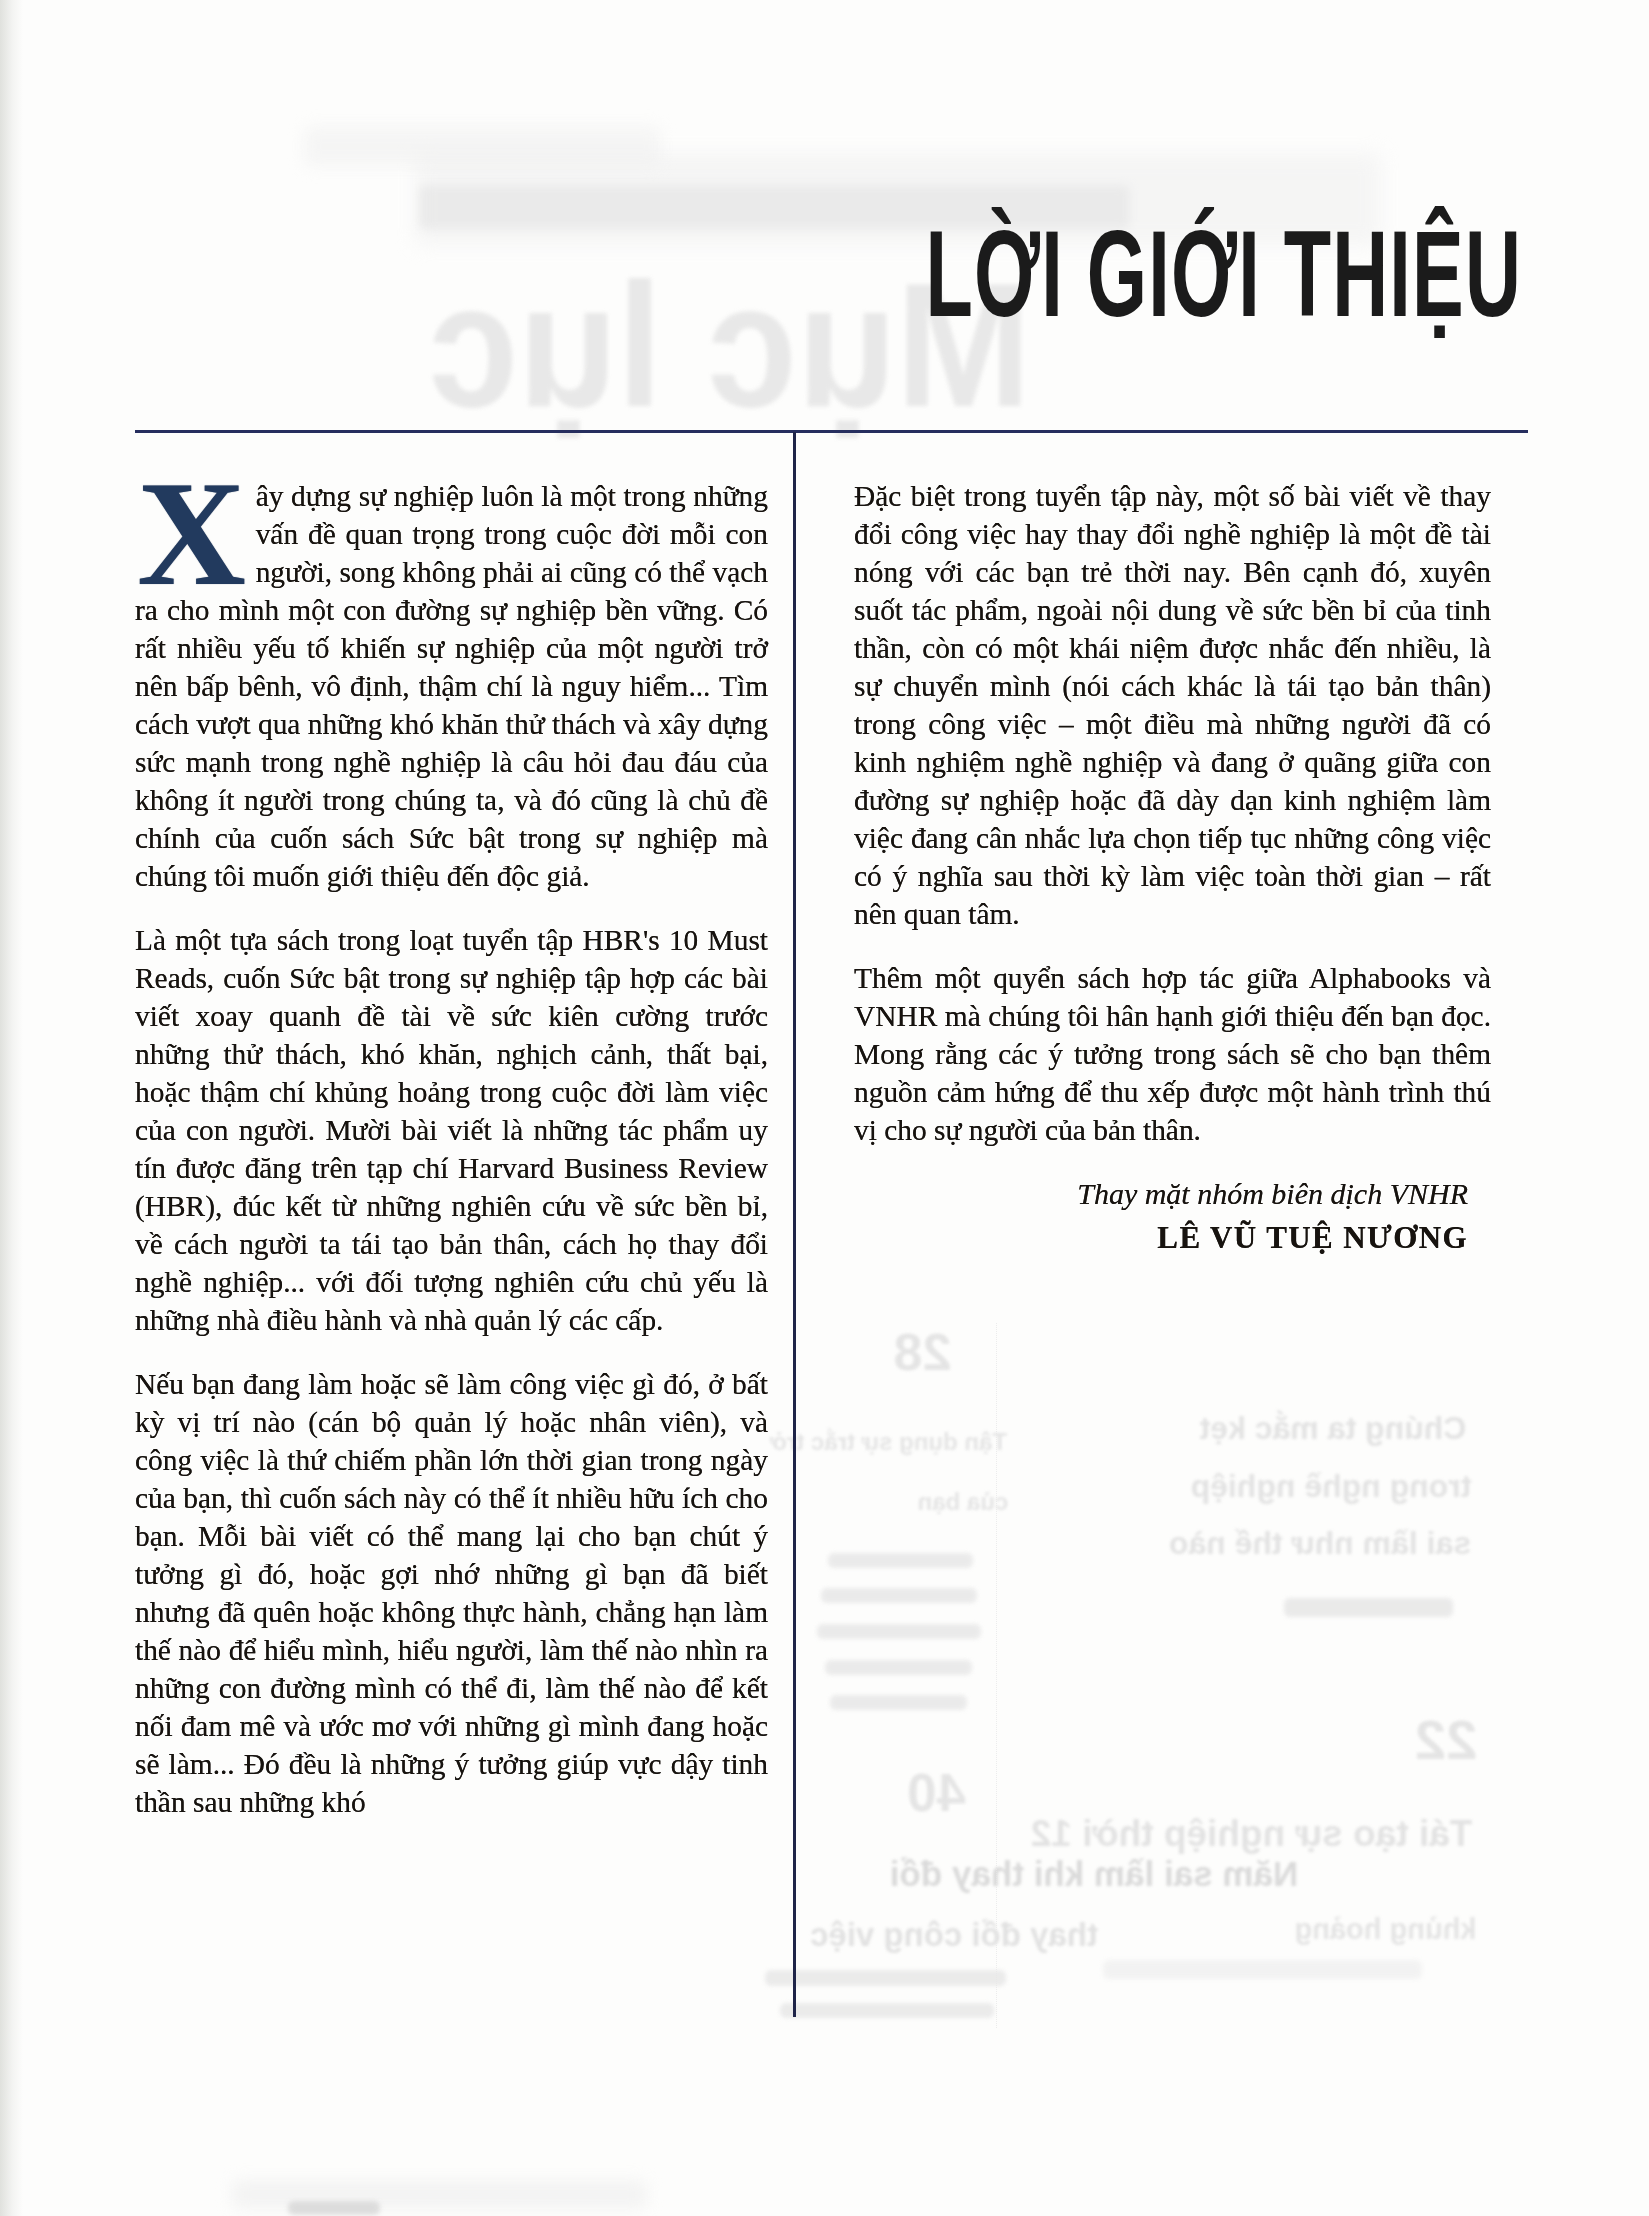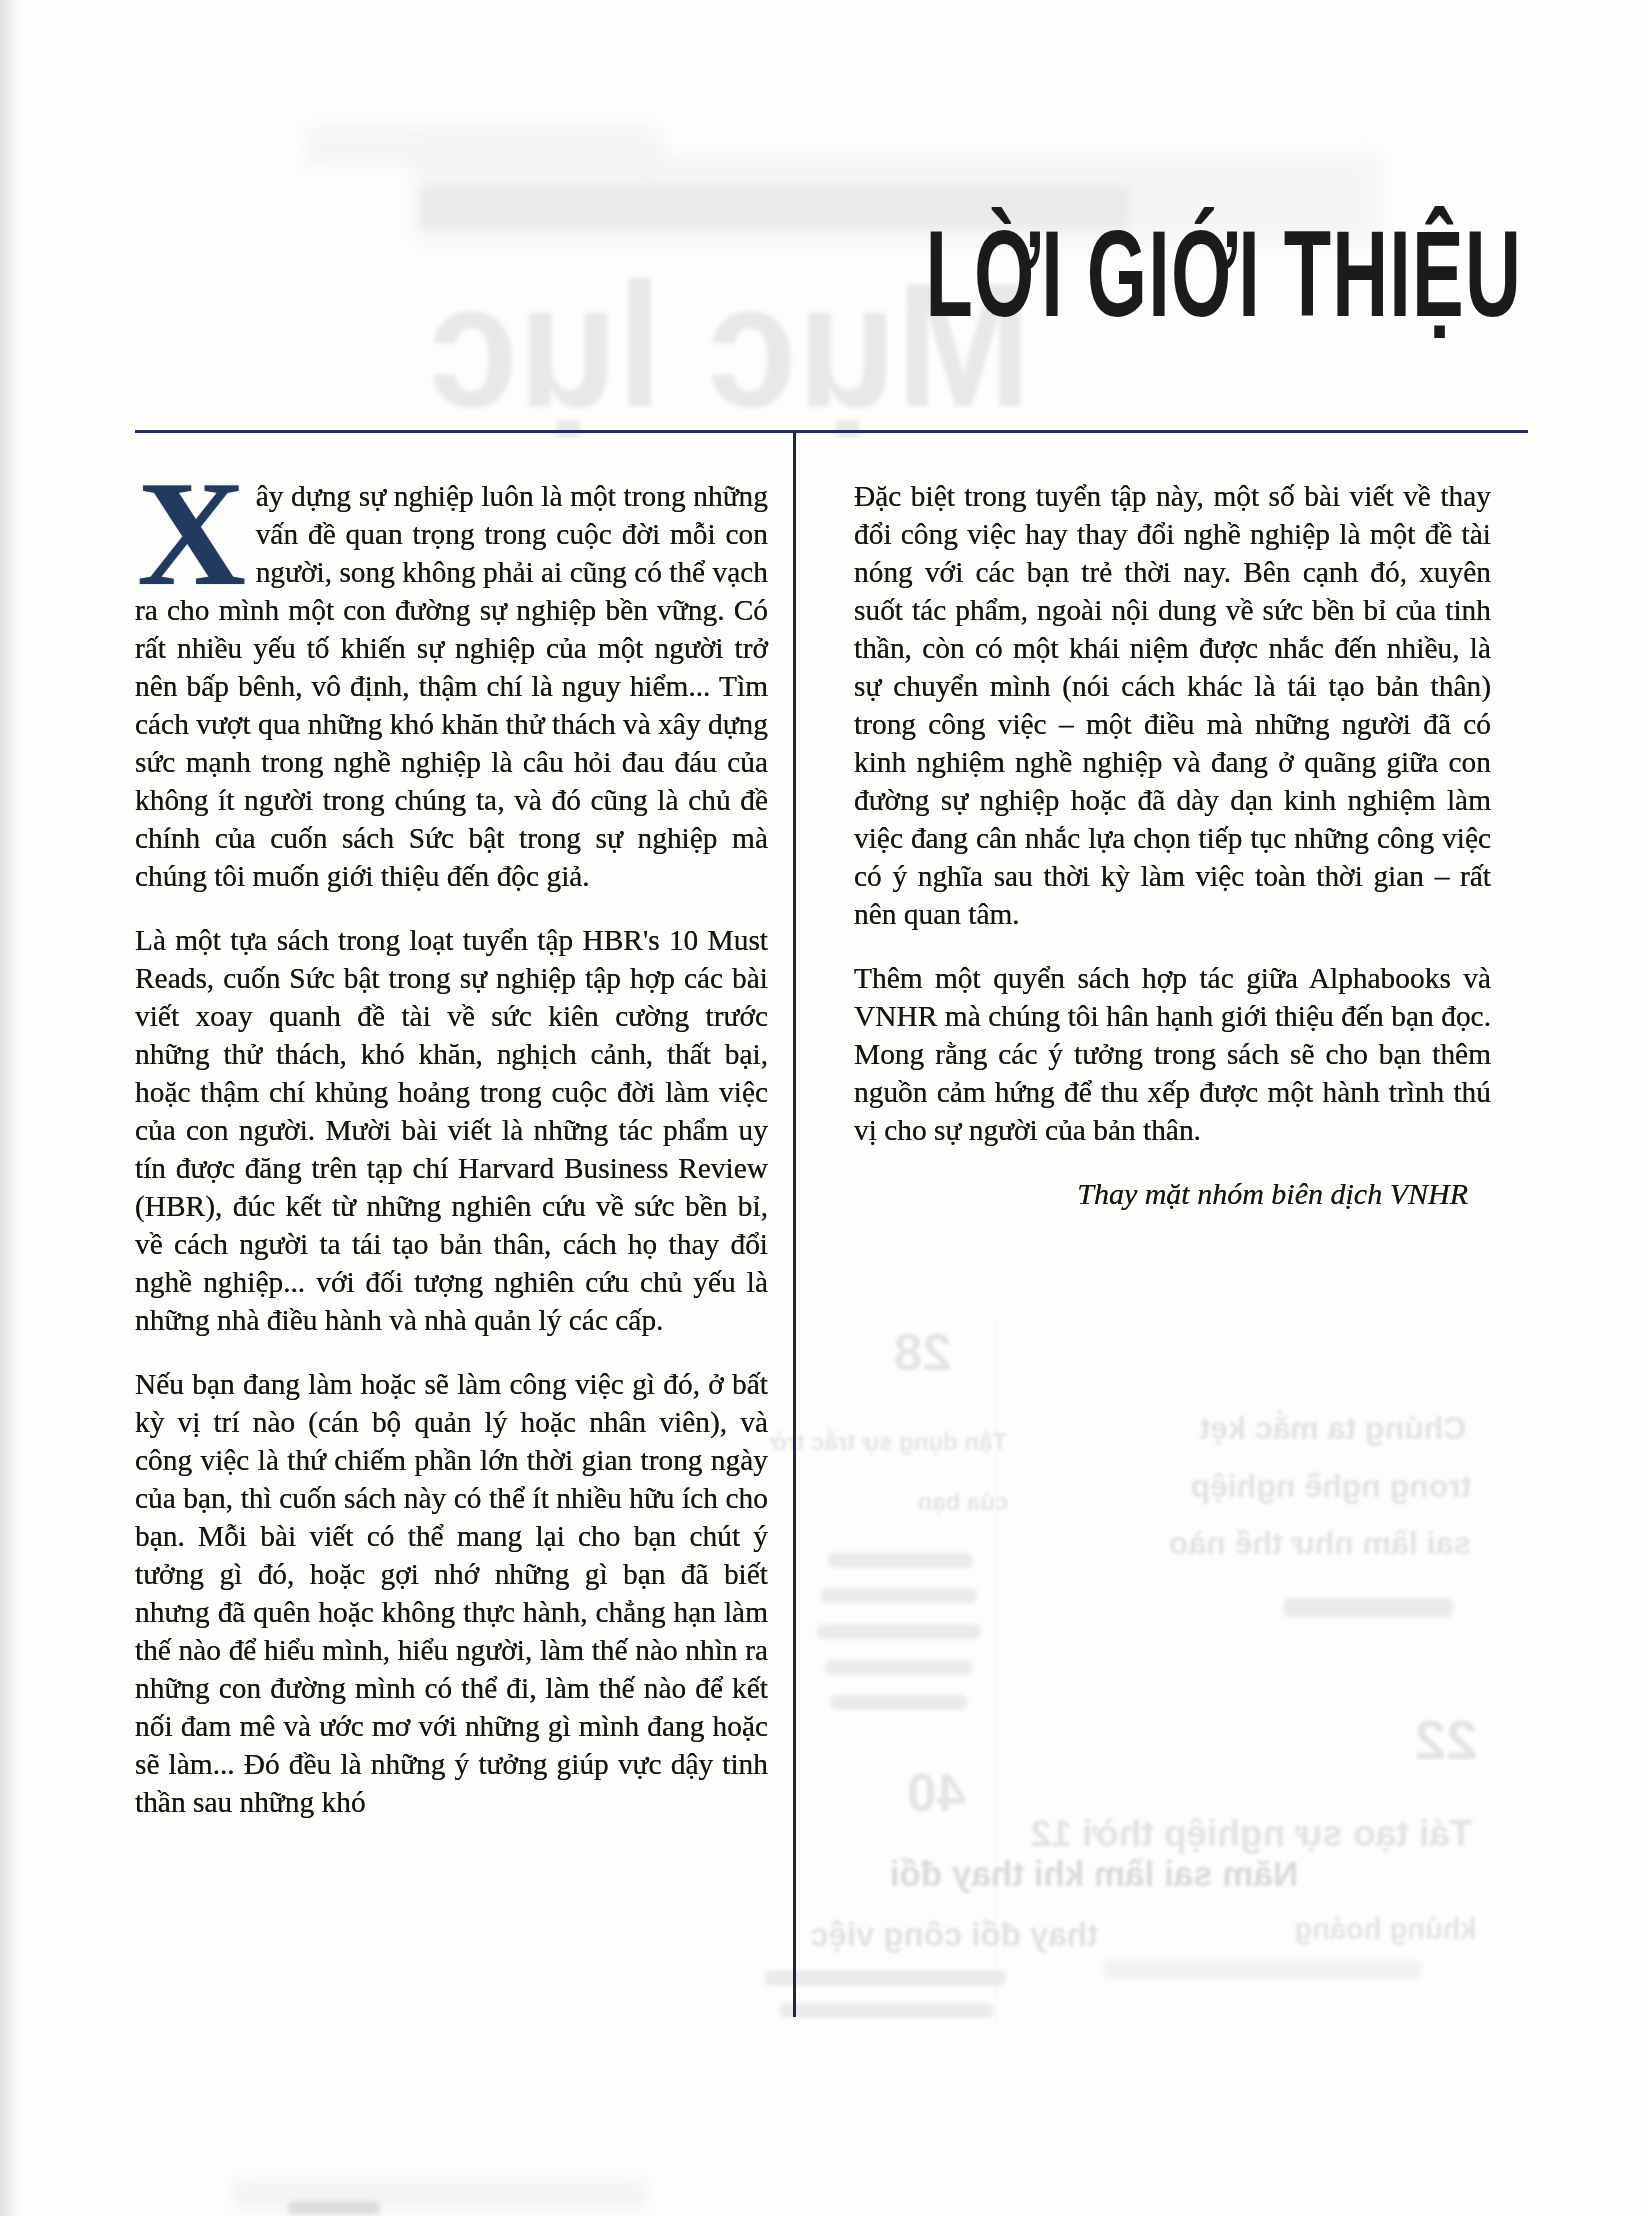--- a/index.html
+++ b/index.html
@@ -85,17 +85,18 @@
     <p class="para"><span class="dropcap">X</span><span><span>ây dựng sự nghiệp luôn là một trong những vấn đề quan trọng trong cuộc đời mỗi con người, song không phải ai cũng có thể vạch ra cho mình một con đường sự nghiệp bền vững. Có rất nhiều yếu tố khiến sự nghiệp của một người trở nên bấp bênh, vô định, thậm chí là nguy hiểm... Tìm cách vượt qua những khó khăn thử thách và xây dựng sức mạnh trong nghề nghiệp là câu hỏi đau đáu của không ít người trong chúng ta, và đó cũng là chủ đề chính của cuốn sách </span><span class="it">Sức bật trong sự nghiệp</span><span> mà chúng tôi muốn giới thiệu đến độc giả.</span></span></p>
     <p class="para"><span>Là một tựa sách trong loạt tuyển tập </span><span class="it">HBR's 10 Must Reads,</span><span> cuốn </span><span class="it">Sức bật trong sự nghiệp</span><span> tập hợp các bài viết xoay quanh đề tài về sức kiên cường trước những thử thách, khó khăn, nghịch cảnh, thất bại, hoặc thậm chí khủng hoảng trong cuộc đời làm việc của con người. Mười bài viết là những tác phẩm uy tín được đăng trên tạp chí Harvard Business Review (HBR), đúc kết từ những nghiên cứu về sức bền bỉ, về cách người ta tái tạo bản thân, cách họ thay đổi nghề nghiệp... với đối tượng nghiên cứu chủ yếu là những nhà điều hành và nhà quản lý các cấp.</span></p>
     <p class="para"><span>Nếu bạn đang làm hoặc sẽ làm công việc gì đó, ở bất kỳ vị trí nào (cán bộ quản lý hoặc nhân viên), và công việc là thứ chiếm phần lớn thời gian trong ngày của bạn, thì cuốn sách này có thể ít nhiều hữu ích cho bạn. Mỗi bài viết có thể mang lại cho bạn chút ý tưởng gì đó, hoặc gợi nhớ những gì bạn đã biết nhưng đã quên hoặc không thực hành, chẳng hạn làm thế nào để hiểu mình, hiểu người, làm thế nào nhìn ra những con đường mình có thể đi, làm thế nào để kết nối đam mê và ước mơ với những gì mình đang hoặc sẽ làm... Đó đều là những ý tưởng giúp vực dậy tinh thần sau những khó</span></p>
   </div>
 
   <div class="col col2">
     <p class="para"><span>Đặc biệt trong tuyển tập này, một số bài viết về thay đổi công việc hay thay đổi nghề nghiệp là một đề tài nóng với các bạn trẻ thời nay. Bên cạnh đó, xuyên suốt tác phẩm, ngoài nội dung về sức bền bỉ của tinh thần, còn có một khái niệm được nhắc đến nhiều, là sự chuyển mình (nói cách khác là tái tạo bản thân) trong công việc – một điều mà những người đã có kinh nghiệm nghề nghiệp và đang ở quãng giữa con đường sự nghiệp hoặc đã dày dạn kinh nghiệm làm việc đang cân nhắc lựa chọn tiếp tục những công việc có ý nghĩa sau thời kỳ làm việc toàn thời gian – rất nên quan tâm.</span></p>
     <p class="para"><span>Thêm một quyển sách hợp tác giữa Alphabooks và VNHR mà chúng tôi hân hạnh giới thiệu đến bạn đọc. Mong rằng các ý tưởng trong sách sẽ cho bạn thêm nguồn cảm hứng để thu xếp được một hành trình thú vị cho sự người của bản thân.</span></p>
     <div class="signature">
       <p class="sig-role">Thay mặt nhóm biên dịch VNHR</p>
+      <p class="sig-name">LÊ VŨ TUỆ NƯƠNG</p>
     </div>
   </div>
 
 </div>
 
 
 </body></html>

